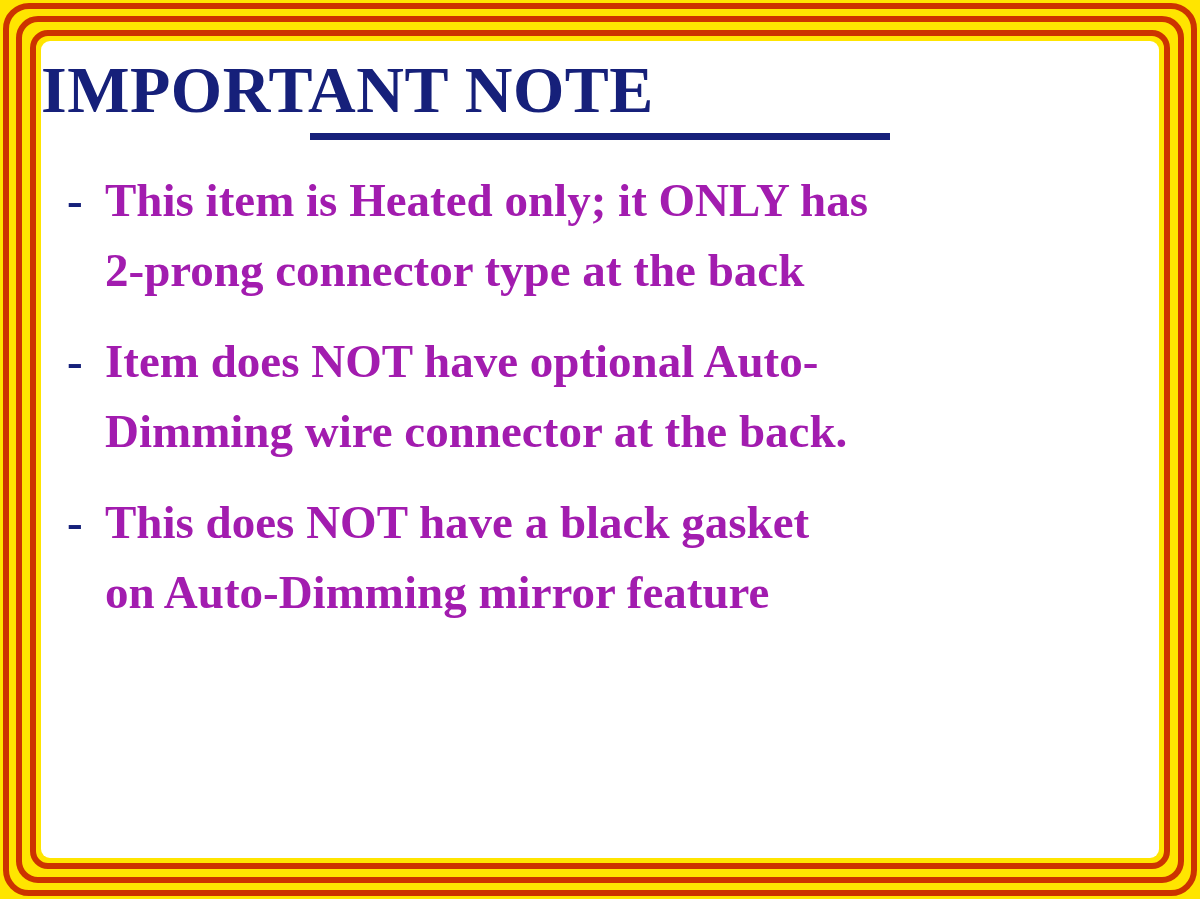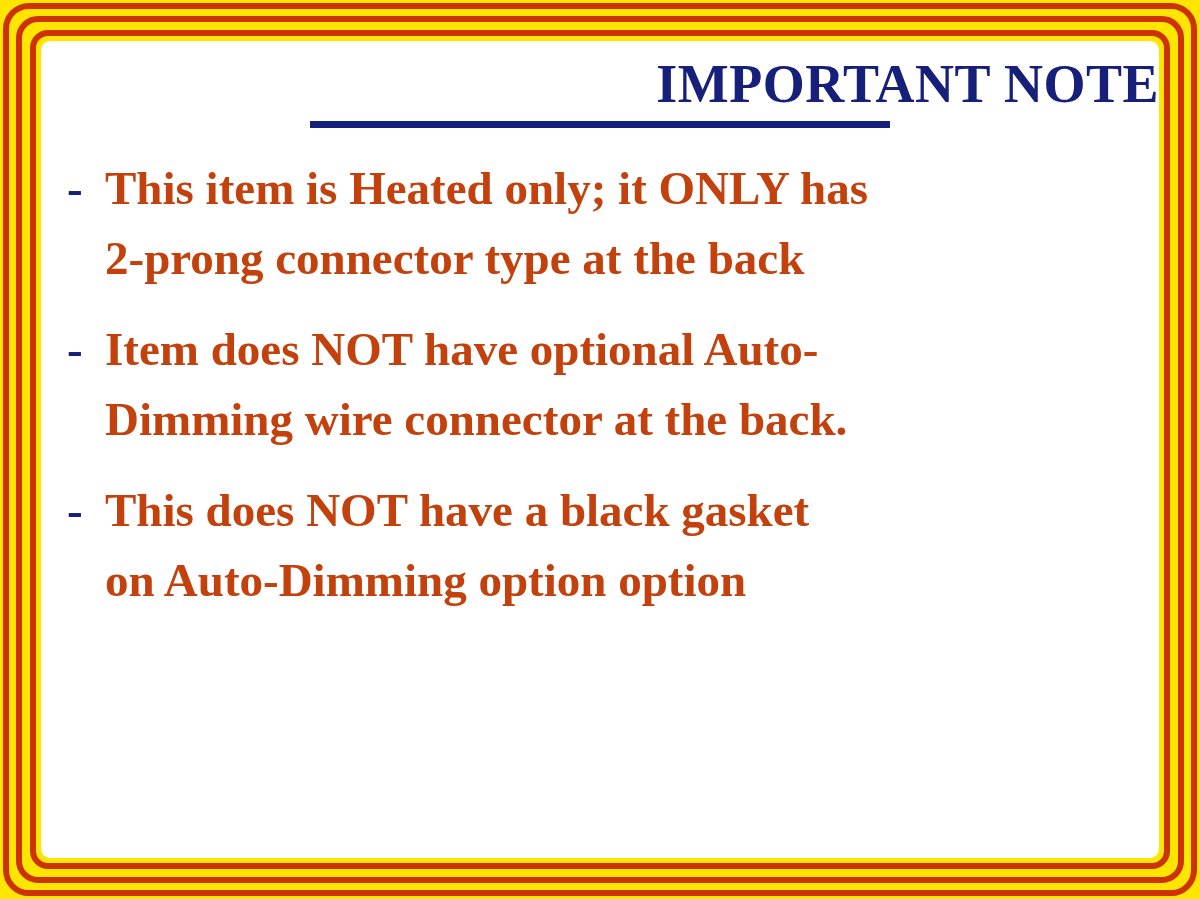--- a/index.html
+++ b/index.html
@@ -60,22 +60,22 @@
     width: 1118px;
     height: 817px;
     box-sizing: border-box;
     background: #FFFFFF;
     border-radius: 9px;
     overflow: hidden;
   }
 
   
   .note-title {
-    text-align: right;
-    font-size: 54px;
+    text-align: left;
+    font-size: 66px;
     font-weight: bold;
     color: #16207A;
     letter-spacing: 0.5px;
     line-height: 1.0;
     margin: 0;
     padding-top: 16px;
     white-space: nowrap;
   }
   .title-rule {
     width: 580px;
@@ -103,21 +103,21 @@
   .point-dash {
     flex: 0 0 auto;
     width: 38px;
     color: #16207A;
     font-size: 47px;
     font-weight: bold;
     line-height: 1.48;
   }
   .point-text {
     flex: 1 1 auto;
-    color: #c2410c;
+    color: #a21caf;
   }
   .point-line {
     display: block;
     white-space: nowrap;
   }
 </style>
 </head>
 <body>
 
 <div class="note-card">
@@ -146,19 +146,19 @@
         <span class="point-text">
           <span class="point-line">Item does NOT have optional Auto-</span>
           <span class="point-line">Dimming wire connector at the back.</span>
         </span>
       </div>
 
       <div class="note-point">
         <span class="point-dash">-</span>
         <span class="point-text">
           <span class="point-line">This does NOT have a black gasket</span>
-          <span class="point-line">on Auto-Dimming option option</span>
+          <span class="point-line">on Auto-Dimming mirror feature</span>
         </span>
       </div>
 
     </div>
   </div>
 </div>
 
 </body></html>

